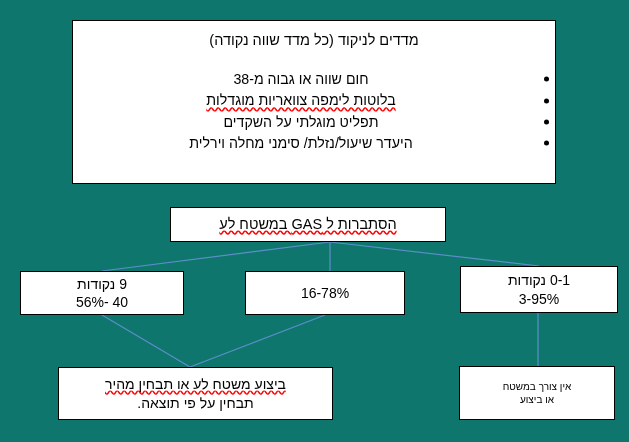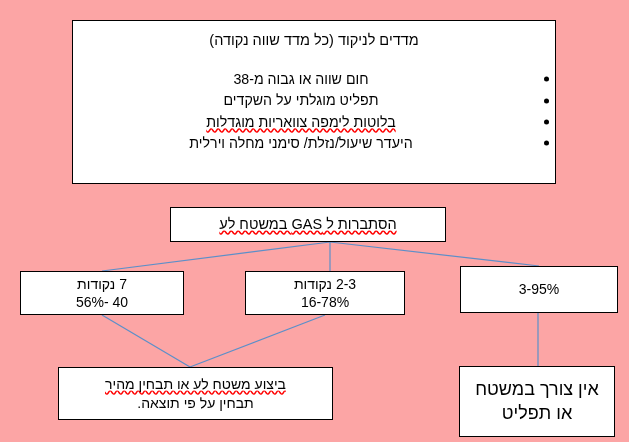--- a/index.html
+++ b/index.html
@@ -9,21 +9,21 @@
     background: #ffffff;
   }
   body {
     font-family: "Liberation Sans", "DejaVu Sans", sans-serif;
     color: #000000;
   }
   #canvas {
     position: relative;
     width: 629px;
     height: 442px;
-    background: #fca5a5;
+    background: #0f766e;
     overflow: hidden;
   }
   svg.connectors {
     position: absolute;
     left: 0;
     top: 0;
     width: 629px;
     height: 442px;
     pointer-events: none;
   }
@@ -122,22 +122,22 @@
     top: 367px;
     width: 275px;
     height: 53px;
     font-size: 14px;
     margin-left: 6px;
   }
   #action-none-box {
     left: 459px;
     top: 366px;
     width: 156px;
-    height: 71px;
-    font-size: 18px;
+    height: 54px;
+    font-size: 10px;
   }
 
   .line-spell-err {
     text-decoration: underline wavy #ff0000;
     text-decoration-skip-ink: none;
   }
 </style>
 </head>
 <body>
 
@@ -157,54 +157,54 @@
 
   <div class="node" id="criteria-box">
     <div id="criteria-title">מדדים לניקוד (כל מדד שווה נקודה)</div>
     <ul id="criteria-list">
       <li>
         <span class="bullet-dot"></span>
         <span>חום  שווה או גבוה מ-38</span>
       </li>
       <li>
         <span class="bullet-dot"></span>
+        <span class="line-spell-err">בלוטות לימפה צוואריות מוגדלות</span>
+      </li>
+      <li>
+        <span class="bullet-dot"></span>
         <span>תפליט מוגלתי על השקדים</span>
-      </li>
-      <li>
-        <span class="bullet-dot"></span>
-        <span class="line-spell-err">בלוטות לימפה צוואריות מוגדלות</span>
       </li>
       <li>
         <span class="bullet-dot"></span>
         <span>היעדר שיעול/נזלת/ סימני מחלה וירלית</span>
       </li>
     </ul>
   </div>
 
   <div class="node" id="prob-box">
     <span class="line-spell-err">הסתברות ל GAS במשטח לע</span>
   </div>
 
   <div class="node" id="score-4-box">
-    <div>7 נקודות</div>
+    <div>9 נקודות</div>
     <div>40 -56%</div>
   </div>
 
   <div class="node" id="score-23-box">
-    <div>2-3 נקודות</div>
     <div>16-78%</div>
   </div>
 
   <div class="node" id="score-01-box">
+    <div>0-1 נקודות</div>
     <div>3-95%</div>
   </div>
 
   <div class="node" id="action-swab-box">
     <div class="line-spell-err">ביצוע משטח לע או תבחין מהיר</div>
     <div>תבחין על פי תוצאה.</div>
   </div>
 
   <div class="node" id="action-none-box">
     <div>אין צורך במשטח</div>
-    <div>או תפליט</div>
+    <div>או ביצוע</div>
   </div>
 
 </div>
 
 </body></html>

